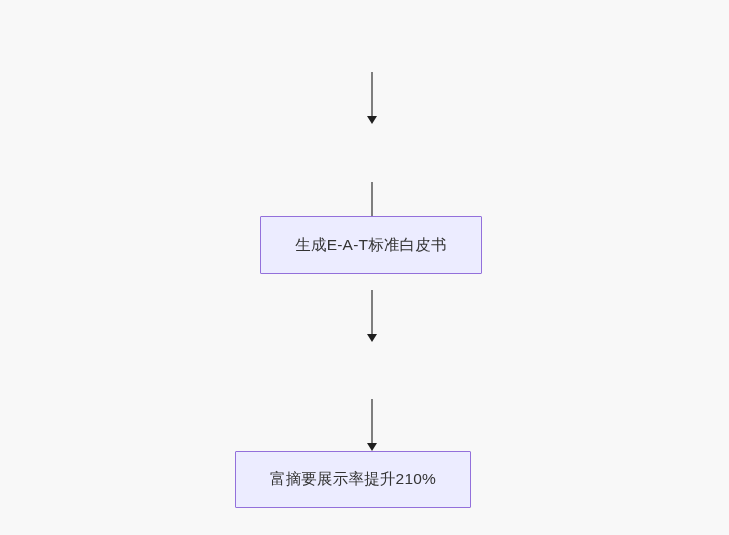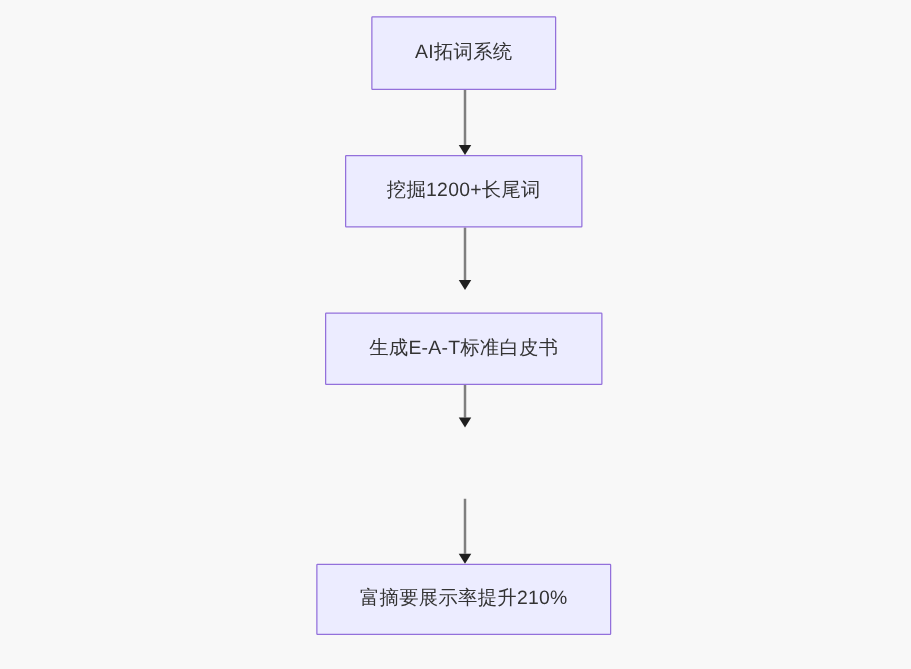--- a/index.html
+++ b/index.html
@@ -80,30 +80,24 @@
   <div class="edge" style="left:371px; top:290px; height:52px;">
     <div class="edge-line" style="height:44px;"></div>
     <div class="edge-arrow" style="top:44px;"></div>
   </div>
 
   <div class="edge" style="left:371px; top:399px; height:52px;">
     <div class="edge-line" style="height:44px;"></div>
     <div class="edge-arrow" style="top:44px;"></div>
   </div>
 
-  <div class="node" style="left:297px; top:13px; width:148px; height:59px;">
-    <span class="node-label">AI拓词系统</span>
-  </div>
 
-  <div class="node" style="left:276px; top:124px; width:190px; height:58px;">
-    <span class="node-label">挖掘1200+长尾词</span>
-  </div>
 
-  <div class="node" style="left:260px; top:250px; width:222px; height:58px;">
+  <div class="node" style="left:260px; top:216px; width:222px; height:58px;">
     <span class="node-label">生成E-A-T标准白皮书</span>
   </div>
 
 
-  <div class="node" style="left:253px; top:451px; width:236px; height:57px;">
+  <div class="node" style="left:235px; top:451px; width:236px; height:57px;">
     <span class="node-label">富摘要展示率提升210%</span>
   </div>
 
 </div>
 
 </body></html>

